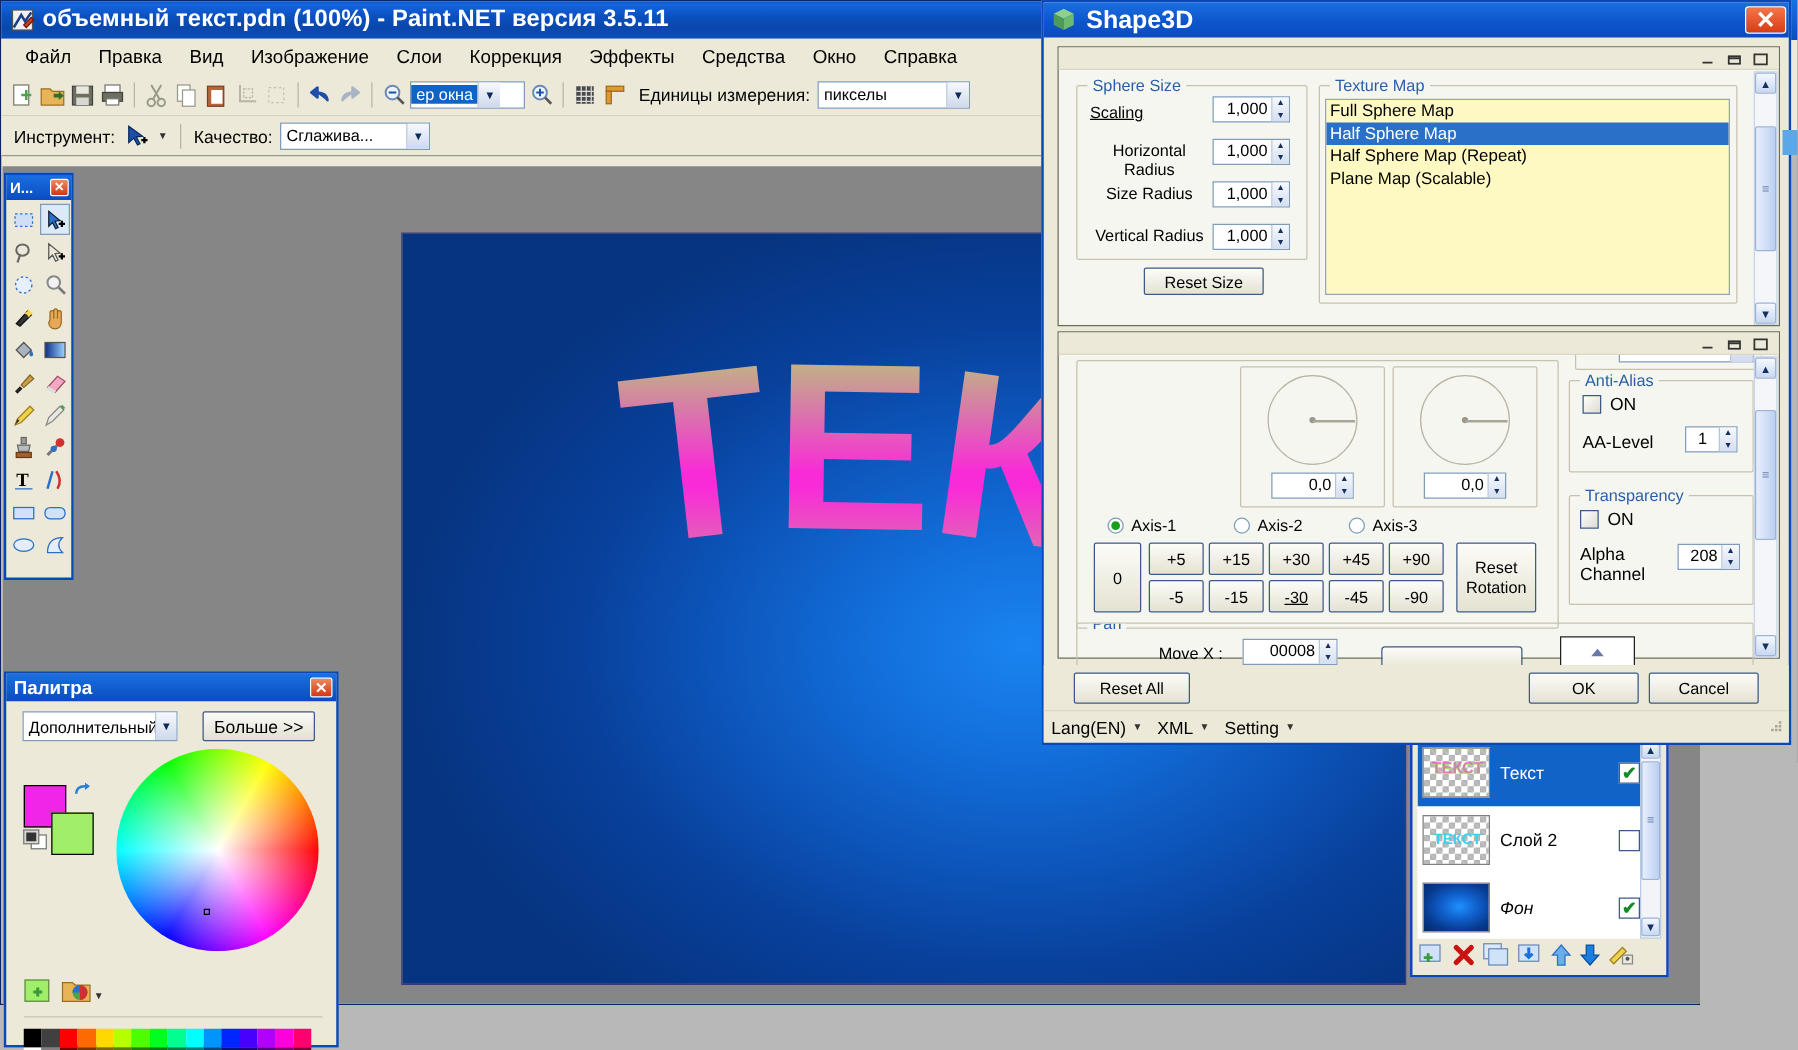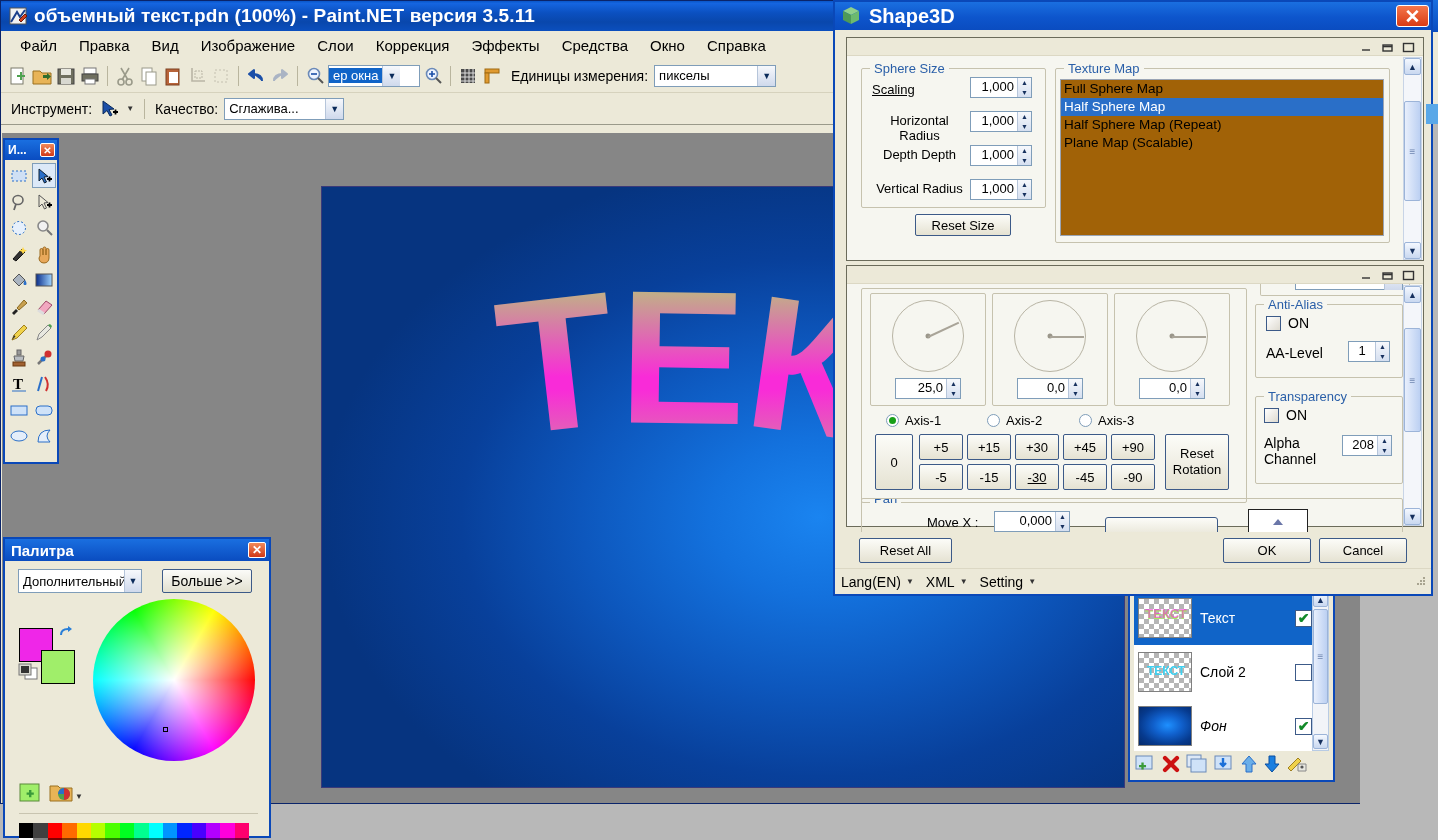--- a/index.html
+++ b/index.html
@@ -187,21 +187,21 @@
   .spin {
     display:inline-flex; align-items:stretch; border:1px solid #7f9db9; background:#fff; height:21px;
   }
   .spin .sv { flex:1; text-align:right; padding:1px 3px 0 3px; font-size:13px; }
   .spin .sbtns {
     width:14px; background:linear-gradient(to bottom,#f6f8fc,#d5dff0);
     border-left:1px solid #b6c5da; display:flex; flex-direction:column;
   }
   .spin .sb { flex:1; display:flex;align-items:center;justify-content:center; font-size:7px;color:#16305e; }
   .listbox {
-    background:#a16207; border:1px solid #9aa4b4; overflow:hidden;
+    background:#fef9c3; border:1px solid #9aa4b4; overflow:hidden;
   }
   .lb-item { padding:1px 3px; font-size:13.5px; line-height:16px; }
   .lb-item.sel { background:#2a6fc8; color:#fff; }
   .dial {
     width:72px;height:72px;border-radius:50%;border:1px solid #b8b4a4;background:#f6f6f0;
     position:relative;
   }
   .dial .hub { position:absolute; left:50%; top:50%; width:5px;height:5px;border-radius:50%;
     background:#9a968a; transform:translate(-50%,-50%); }
   .dial .needle { position:absolute; left:50%; top:50%; height:2px; background:#a9a498;
@@ -772,21 +772,21 @@
 
         <span class="lbl" style="position:absolute;left:10px;top:44px;width:95px;text-align:center;line-height:15px;">Horizontal Radius</span>
         <span class="spin" style="position:absolute;left:108px;top:42px;width:62px;">
           <span class="sv">1,000</span>
           <span class="sbtns">
               <span class="sb">▲</span>
               <span class="sb">▼</span>
             </span>
         </span>
 
-        <span class="lbl" style="position:absolute;left:10px;top:78px;width:95px;text-align:center;line-height:15px;">Depth Depth</span>
+        <span class="lbl" style="position:absolute;left:10px;top:78px;width:95px;text-align:center;line-height:15px;">Size Radius</span>
         <span class="spin" style="position:absolute;left:108px;top:76px;width:62px;">
           <span class="sv">1,000</span>
           <span class="sbtns">
               <span class="sb">▲</span>
               <span class="sb">▼</span>
             </span>
         </span>
 
         <span class="lbl" style="position:absolute;left:10px;top:112px;width:95px;text-align:center;line-height:15px;">Vertical Radius</span>
         <span class="spin" style="position:absolute;left:108px;top:110px;width:62px;">
@@ -826,33 +826,20 @@
               <rect x="2" y="3" width="9" height="6" fill="none" stroke="#333" stroke-width="1.4"></rect>
               <path d="M2 4.5h9" stroke="#333" stroke-width="1.6"></path>
             </svg></span>
         <span class="cap-btn"><svg width="13" height="11">
               <rect x="1.5" y="1.5" width="10" height="8" fill="none" stroke="#333" stroke-width="1.4"></rect>
             </svg></span>
       </div>
 
       <div class="gb" style="left:14px; top:22px; width:386px; height:215px;">
 
-        <div class="gb" style="left:8px;top:4px;width:116px;height:113px;">
-          <div class="dial" style="position:absolute;left:21px;top:6px;">
-            <div class="hub"></div>
-            <div class="needle" id="needle1" style="width: 34px; transform: rotate(-25deg);"></div>
-          </div>
-          <span class="spin" style="position:absolute;left:24px;top:84px;width:66px;">
-            <span class="sv">25,0</span>
-            <span class="sbtns">
-                <span class="sb">▲</span>
-                <span class="sb">▼</span>
-              </span>
-          </span>
-        </div>
 
         <div class="gb" style="left:130px;top:4px;width:116px;height:113px;">
           <div class="dial" style="position:absolute;left:21px;top:6px;">
             <div class="hub"></div>
             <div class="needle" id="needle2" style="width: 34px; transform: rotate(0deg);"></div>
           </div>
           <span class="spin" style="position:absolute;left:24px;top:84px;width:66px;">
             <span class="sv">0,0</span>
             <span class="sbtns">
                 <span class="sb">▲</span>
@@ -943,21 +930,21 @@
               <span class="sb">▲</span>
               <span class="sb">▼</span>
             </span>
         </span>
       </div>
 
       <div class="gb" style="left:14px; top:232px; width:542px; height:40px; overflow:hidden;">
         <span class="gb-title">Pan</span>
         <span class="lbl" style="position:absolute;left:65px;top:16px;font-size:13px;">Move X :</span>
         <span class="spin" style="position:absolute;left:132px;top:12px;width:76px;">
-          <span class="sv">0,000</span>
+          <span class="sv">00008</span>
           <span class="sbtns">
               <span class="sb">▲</span>
               <span class="sb">▼</span>
             </span>
         </span>
         <span style="position:absolute;left:243px;top:18px;width:113px;height:22px;border:1px solid #3c5a88;border-radius:3px;background:linear-gradient(to bottom,#fcfcf8,#e5e2d2);"></span>
         <span style="position:absolute;left:386px;top:10px;width:60px;height:26px;border:1px solid #222;background:#fff;display:flex;align-items:center;justify-content:center;">
           <svg width="14" height="10">
               <path d="M7 2 L12 8 L2 8 Z" fill="#6a76a8"></path>
             </svg>

